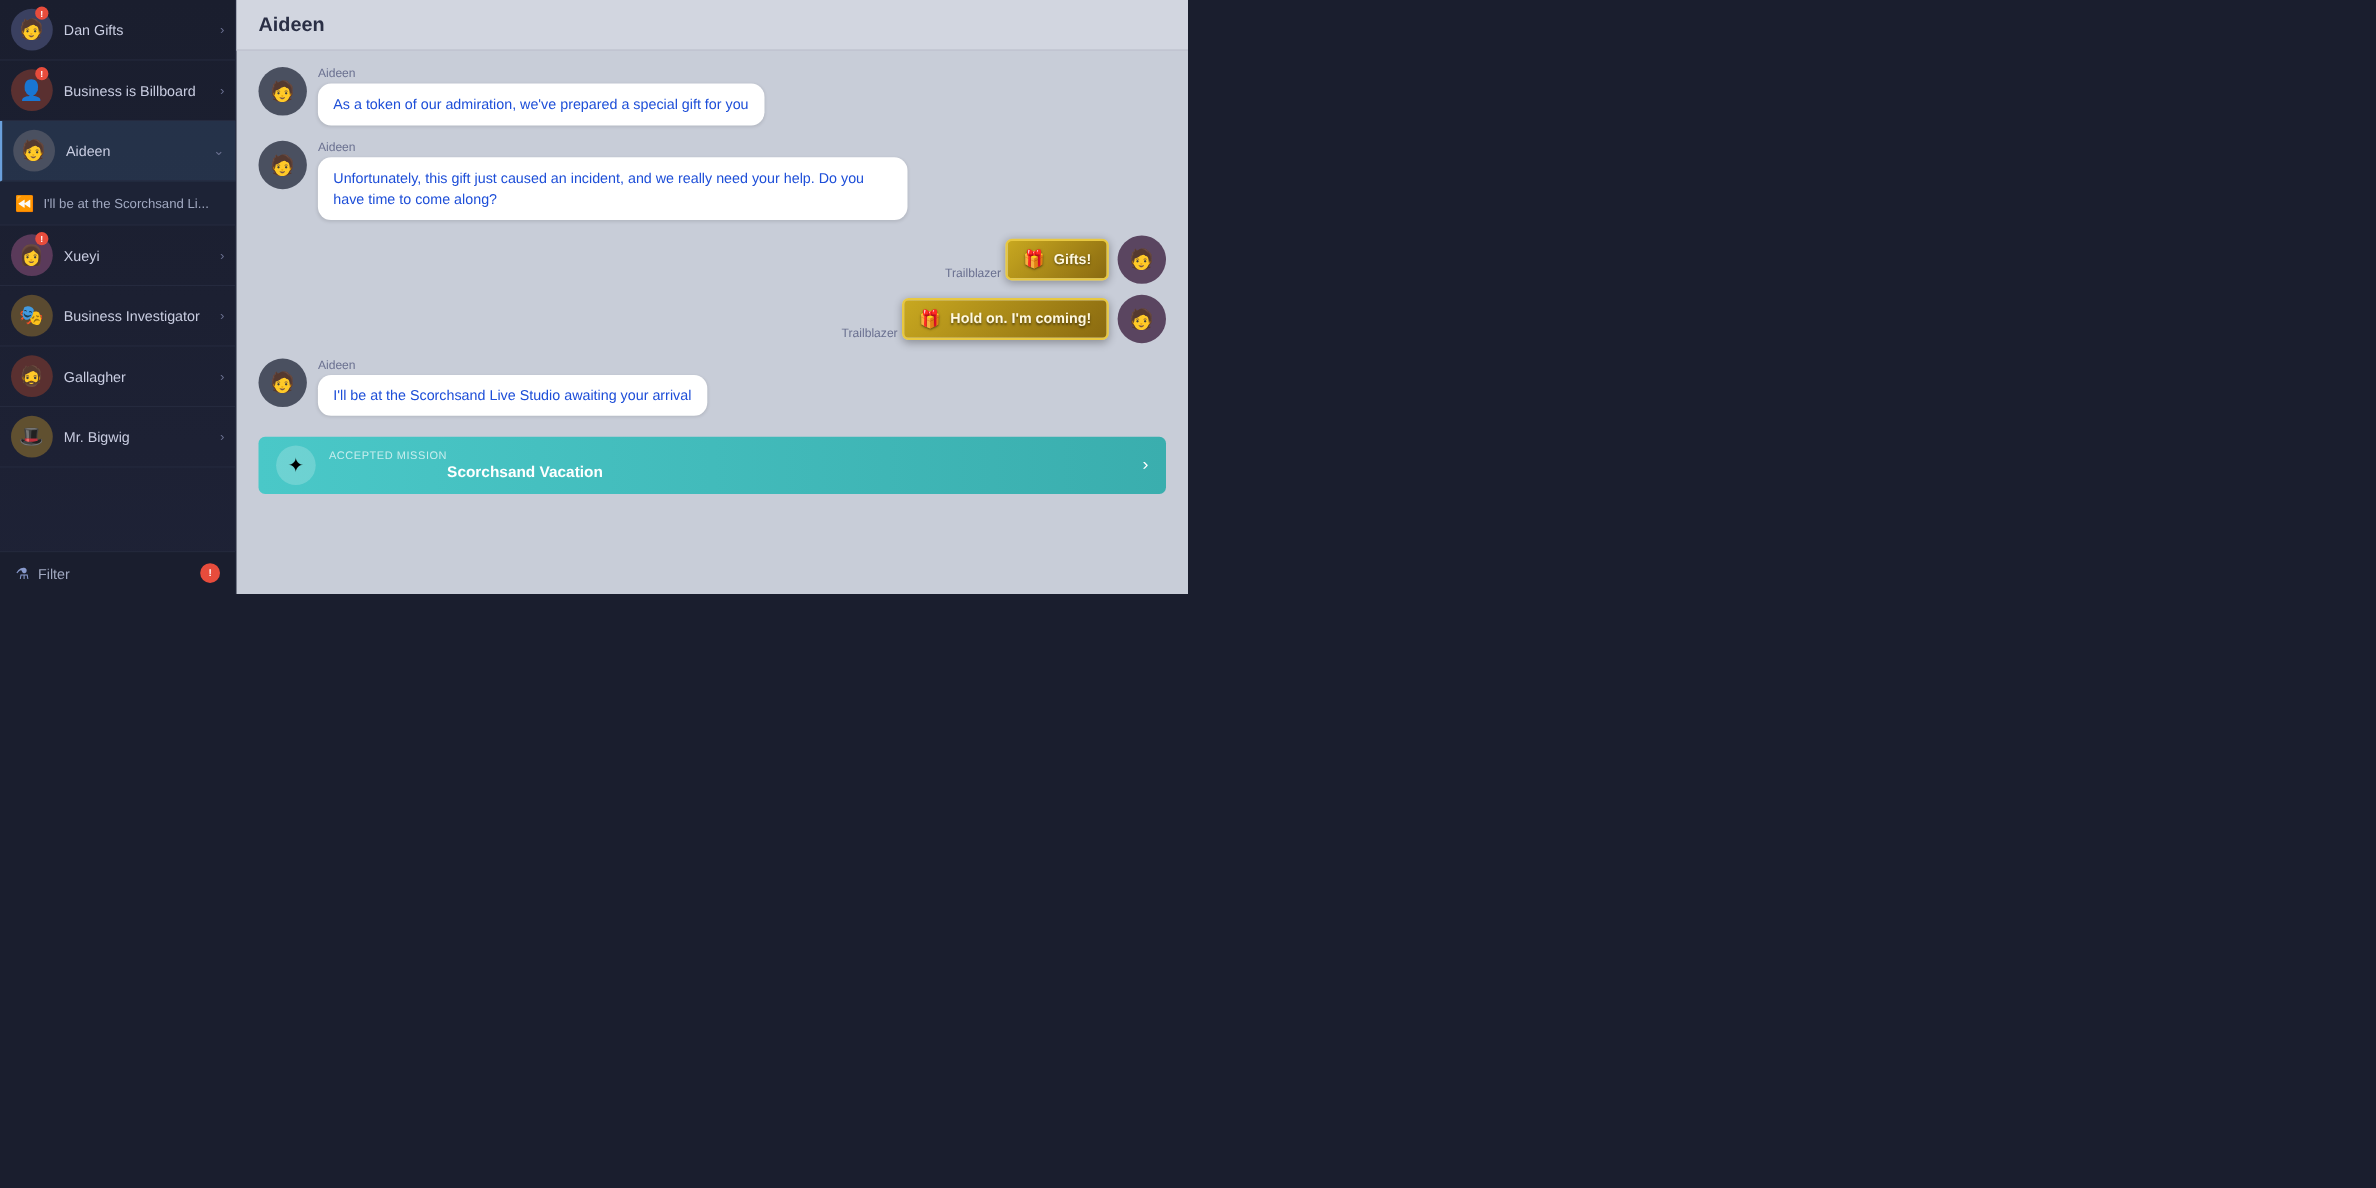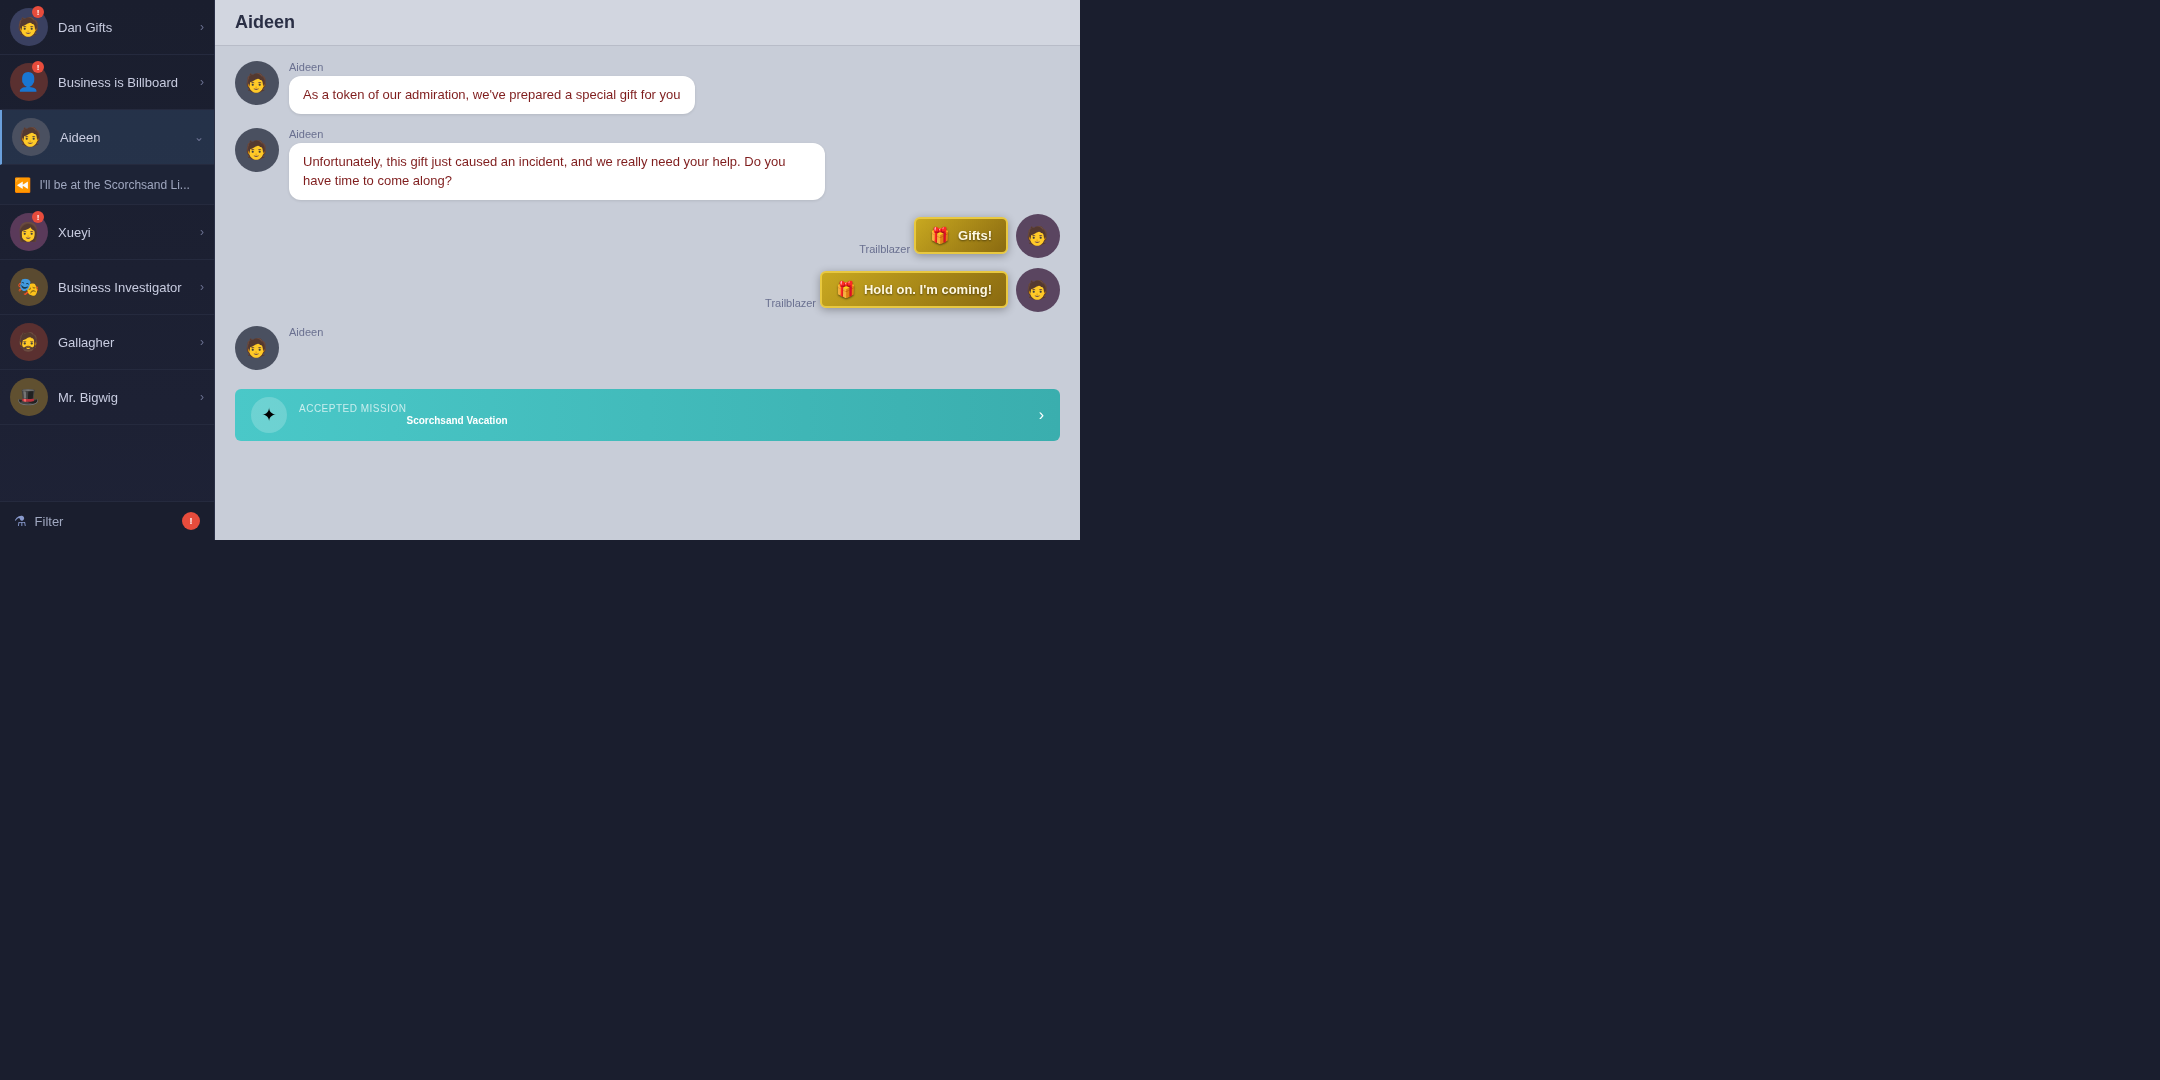--- a/index.html
+++ b/index.html
@@ -195,21 +195,21 @@
     .msg-sender {
       font-size: 11px;
       color: #6a7090;
     }
 
     .msg-bubble {
       background: white;
       border-radius: 12px;
       padding: 9px 14px;
       font-size: 13px;
-      color: #7f1d1d;
+      color: #1d4ed8;
       line-height: 1.5;
       box-shadow: 0 1px 3px rgba(0,0,0,0.1);
     }
 
     
     .choice-btn {
       display: inline-flex;
       align-items: center;
       gap: 8px;
       background: linear-gradient(135deg, #c8a820, #8a6a10);
@@ -275,21 +275,21 @@
       display: flex;
       flex-direction: row;
     }
     .mission-label {
       font-size: 10px;
       color: rgba(255,255,255,0.7);
       text-transform: uppercase;
       letter-spacing: 0.5px;
     }
     .mission-name {
-      font-size: 10px;
+      font-size: 14px;
       color: white;
       font-weight: 600;
       margin-top: 12px;
     }
     .mission-arrow {
       color: white;
       font-size: 16px;
     }
 
     
@@ -447,20 +447,21 @@
           </button>
           <div class="tb-avatar face-trailblazer">🧑</div>
         </div>
       </div>
     </div>
 
     <div class="message-row">
       <div class="msg-avatar face-aideen">🧑</div>
       <div class="msg-content">
         <span class="msg-sender">Aideen</span>
+        <div class="msg-bubble">I'll be at the Scorchsand Live Studio awaiting your arrival</div>
       </div>
     </div>
 
     <div class="mission-bar">
       <div class="mission-icon">✦</div>
       <div class="mission-info">
         <span class="mission-label">Accepted Mission</span>
         <span class="mission-name">Scorchsand Vacation</span>
       </div>
       <span class="mission-arrow">›</span>

